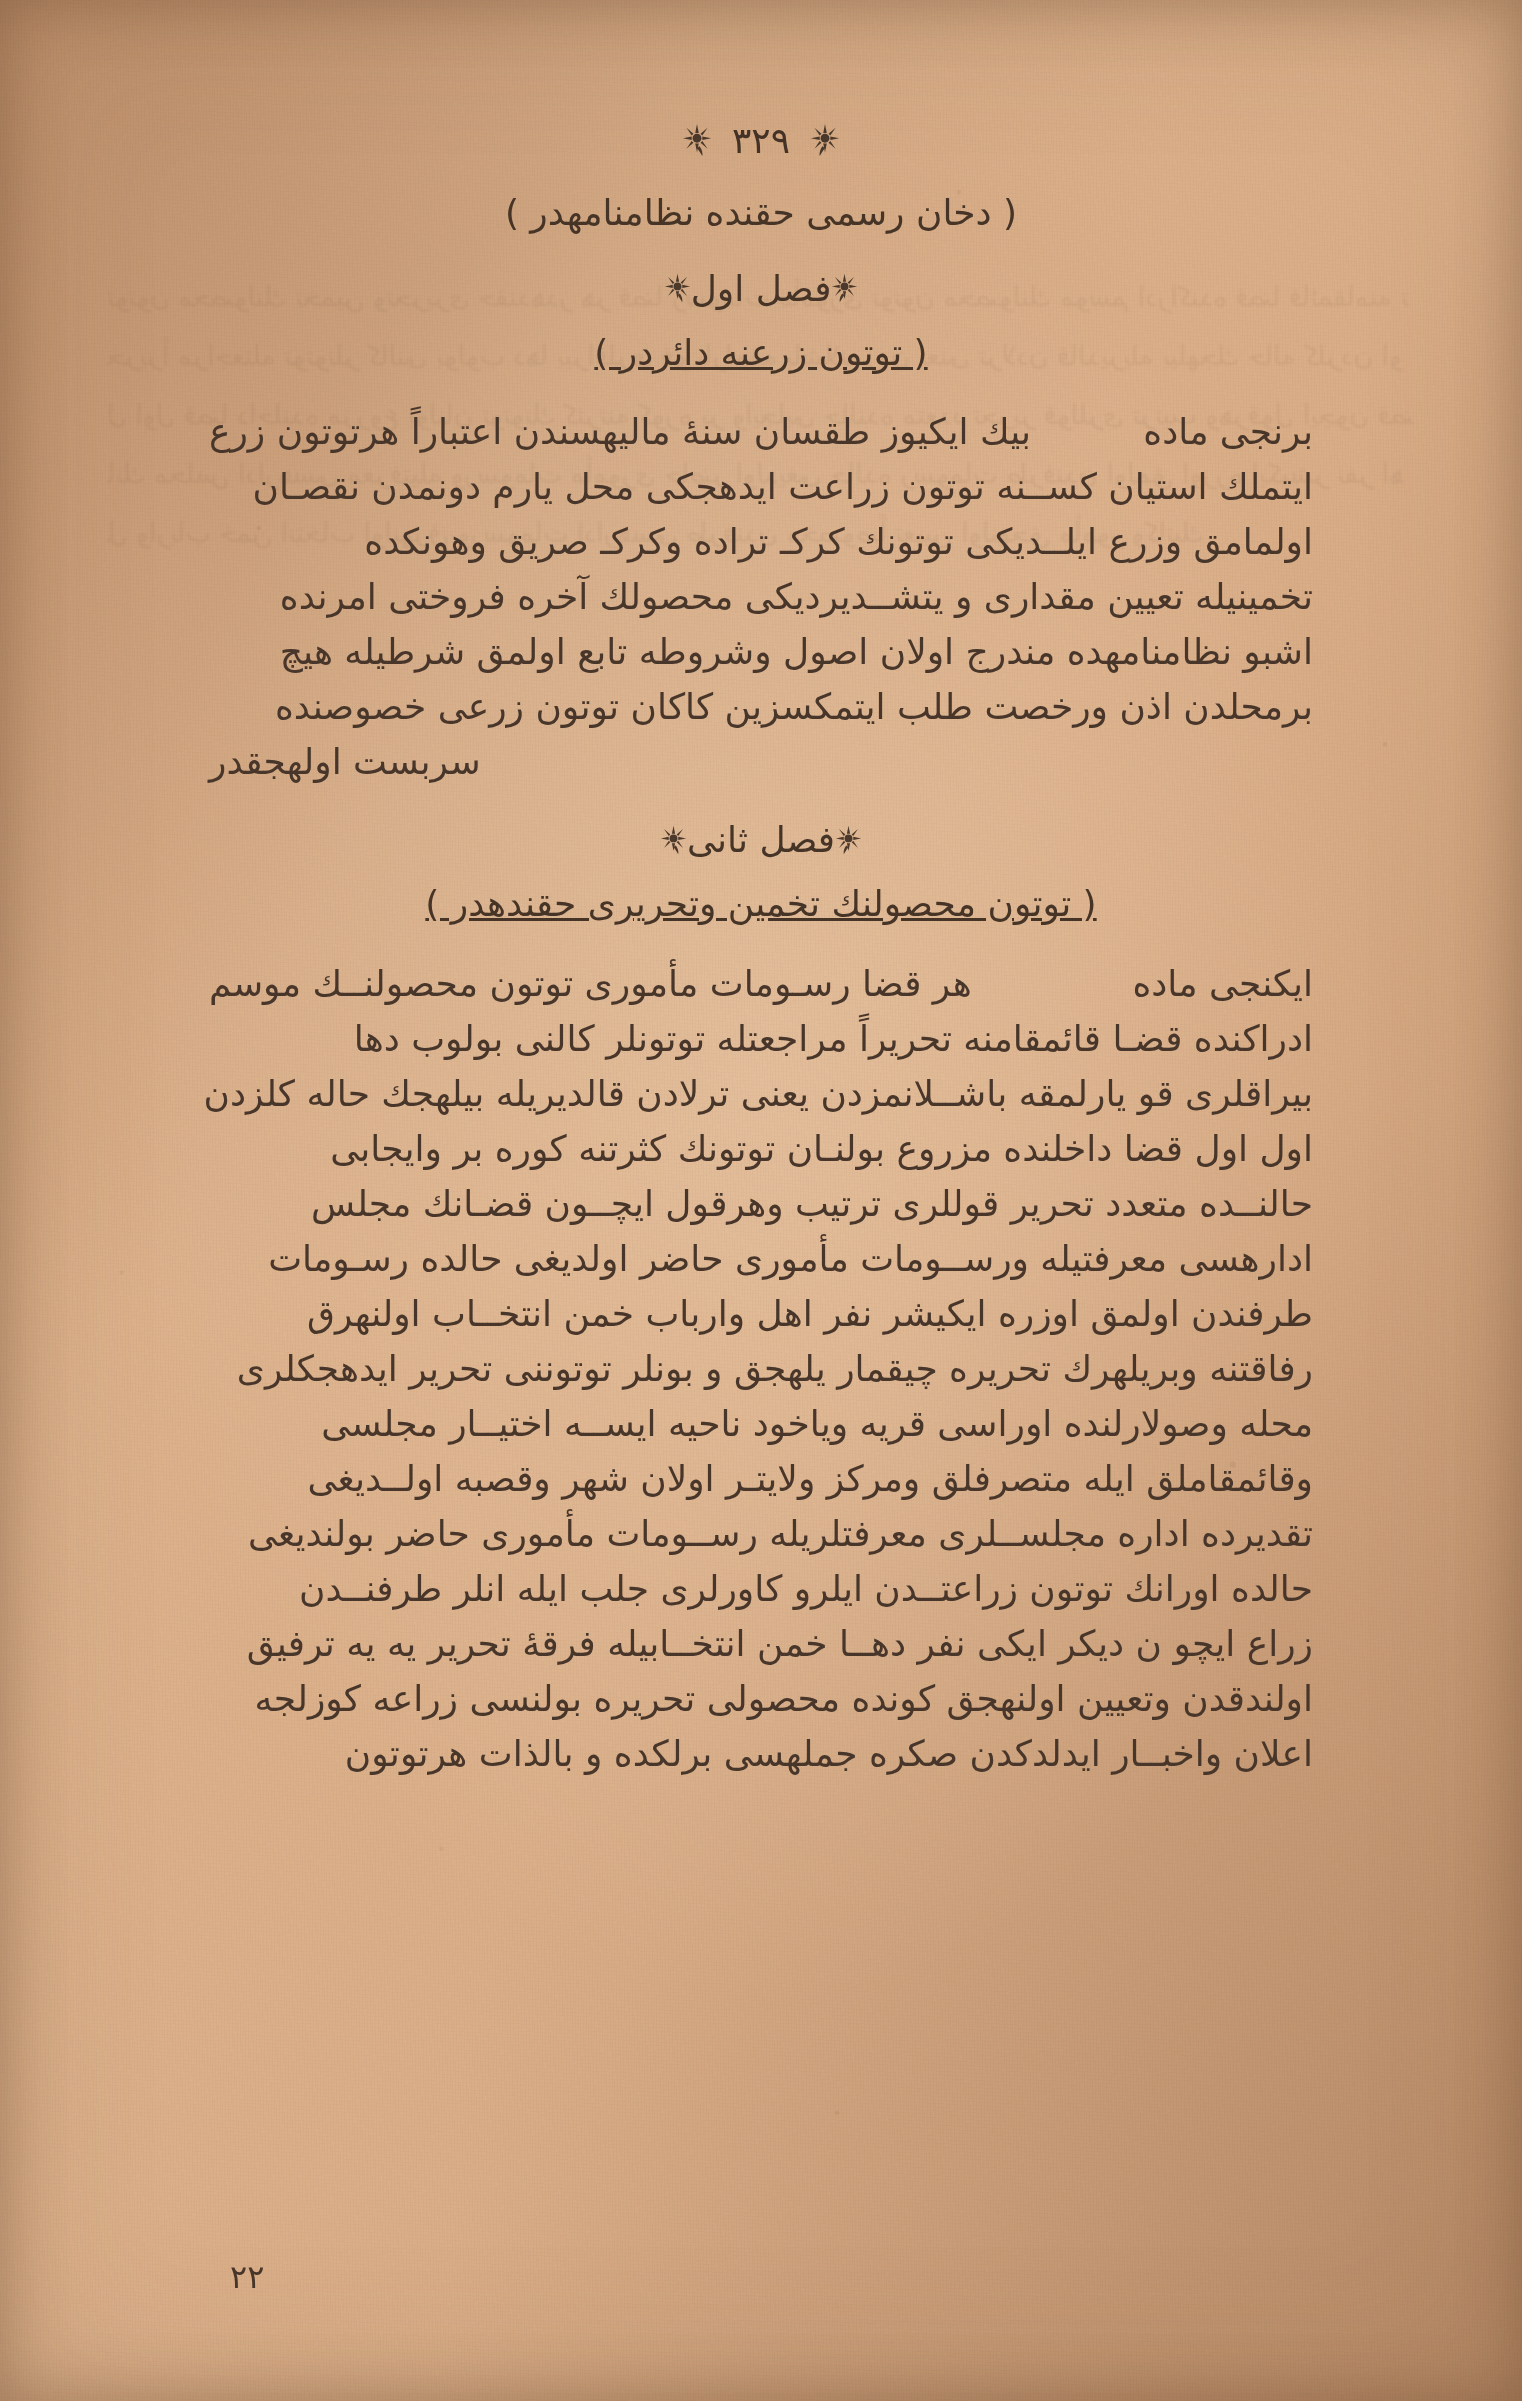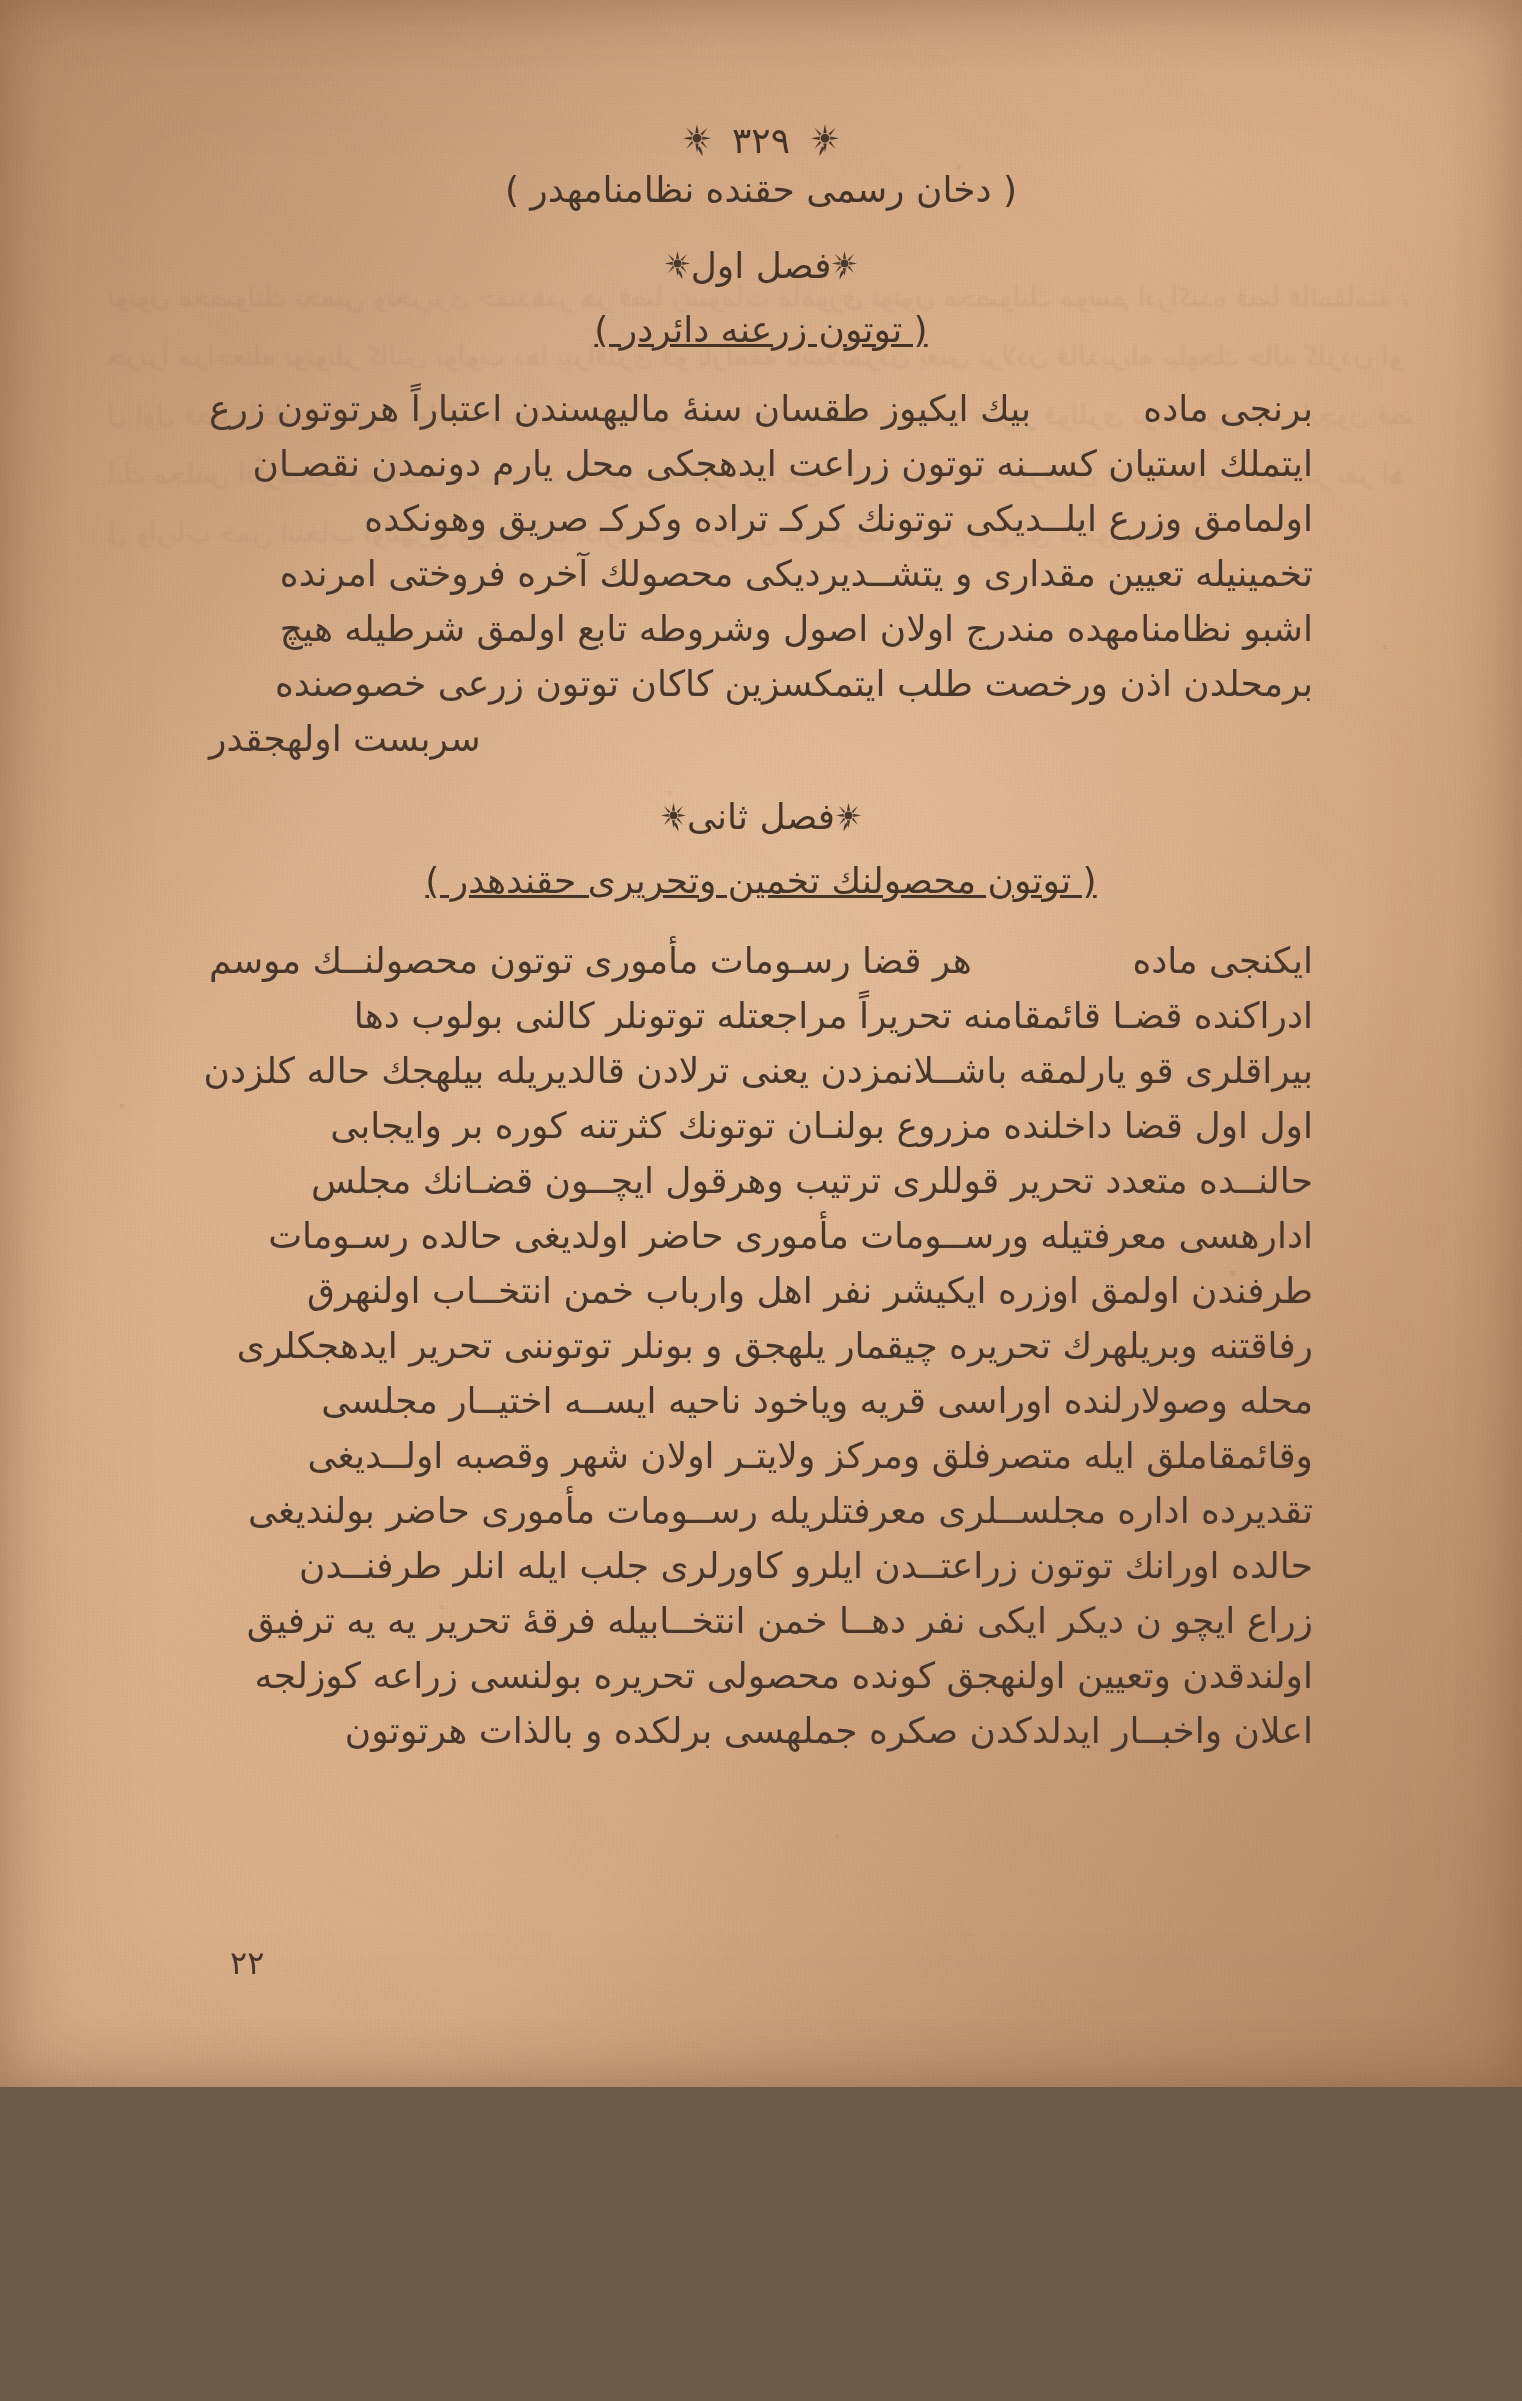--- a/index.html
+++ b/index.html
@@ -5,21 +5,21 @@
 <style>
   html, body {
     margin: 0;
     padding: 0;
     background: #6b5a4a;
   }
 
   .page {
     position: relative;
     width: 1522px;
-    height: 2087px;
+    height: 2401px;
     margin: 0 auto;
     overflow: hidden;
     background-color: #d8ab85;
     background-image:
       radial-gradient(ellipse 60% 55% at 50% 45%, rgba(235,202,170,0.55) 0%, rgba(235,202,170,0.0) 70%),
       radial-gradient(ellipse 120% 90% at 10% 5%, rgba(120,82,55,0.20) 0%, rgba(120,82,55,0) 55%),
       radial-gradient(ellipse 120% 90% at 95% 95%, rgba(120,82,55,0.22) 0%, rgba(120,82,55,0) 55%),
       linear-gradient(115deg, #cfa079 0%, #dcb28c 28%, #d9ae88 58%, #c99b74 100%);
     font-family: "DejaVu Sans", sans-serif;
     color: #4a392c;
@@ -112,21 +112,21 @@
   }
 
   
   .title-line {
     text-align: center;
     font-size: 36px;
     line-height: 1.35;
     color: #463427;
     letter-spacing: 0.4px;
   }
-  .title-1 { }
+  .title-1 { margin-top: 23px; }
   .title-2 { margin-top: 20px; text-decoration: underline; }
 
   .chapter-head {
     display: flex;
     justify-content: center;
     align-items: center;
     margin-top: 30px;
     font-size: 36px;
     color: #463427;
   }

